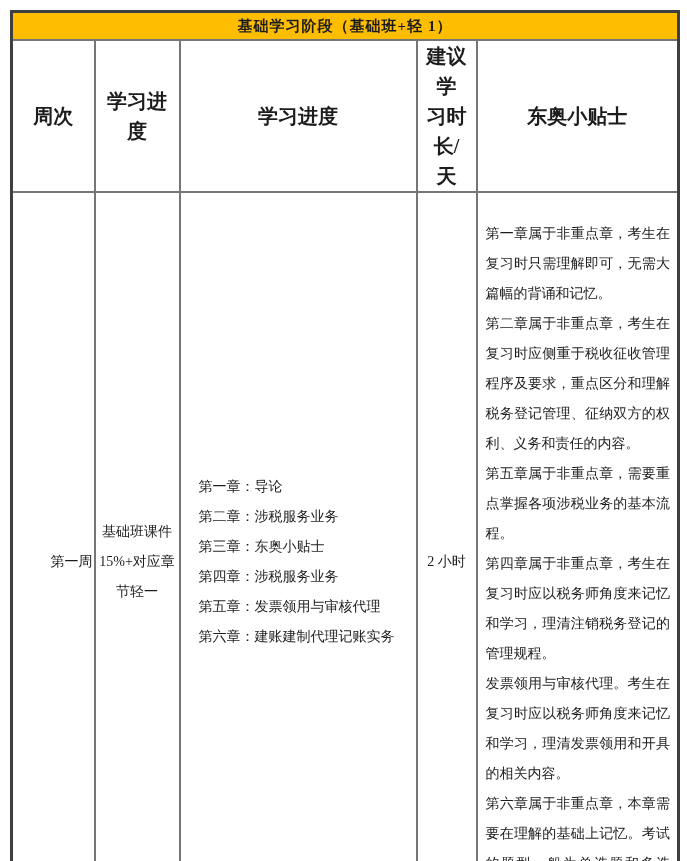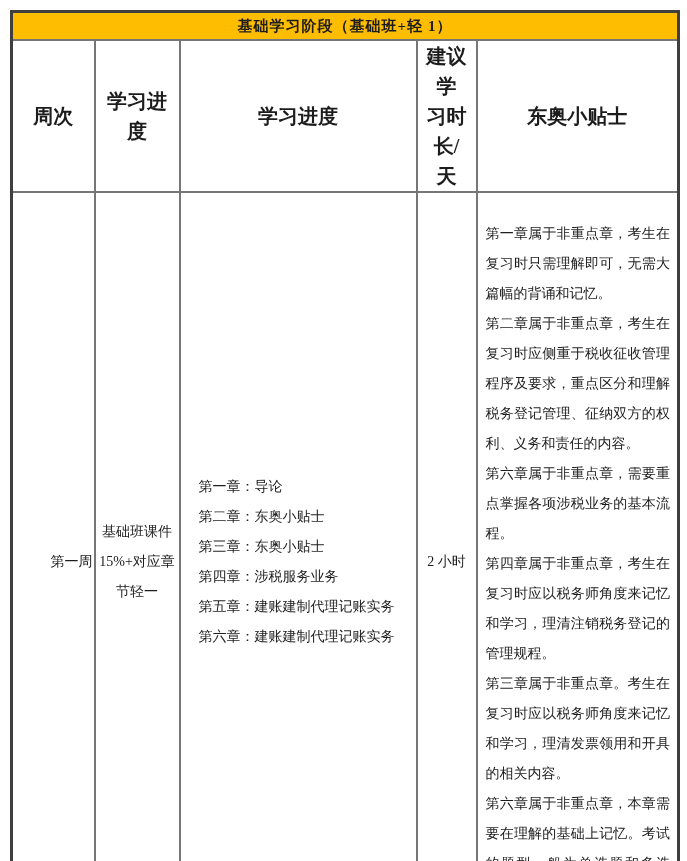--- a/index.html
+++ b/index.html
@@ -116,31 +116,31 @@
       </tr>
       <tr class="data-row">
         <td class="cell-week">第一周</td>
         <td class="cell-progress">
           <div>基础班课件</div>
           <div>15%+对应章</div>
           <div>节轻一</div>
         </td>
         <td class="cell-chapters">
           <div class="chapter-line">第一章：导论</div>
-          <div class="chapter-line">第二章：东奥小贴士</div>
+          <div class="chapter-line">第二章：涉税服务业务</div>
           <div class="chapter-line">第三章：东奥小贴士</div>
           <div class="chapter-line">第四章：涉税服务业务</div>
-          <div class="chapter-line">第五章：建账建制代理记账实务</div>
+          <div class="chapter-line">第五章：发票领用与审核代理</div>
           <div class="chapter-line">第六章：建账建制代理记账实务</div>
         </td>
         <td class="cell-hours">2 小时</td>
         <td class="cell-tips">
           <p>第一章属于非重点章，考生在复习时只需理解即可，无需大篇幅的背诵和记忆。</p>
           <p>第二章属于非重点章，考生在复习时应侧重于税收征收管理程序及要求，重点区分和理解税务登记管理、征纳双方的权利、义务和责任的内容。</p>
-          <p>第六章属于非重点章，需要重点掌握各项涉税业务的基本流程。</p>
+          <p>第五章属于非重点章，需要重点掌握各项涉税业务的基本流程。</p>
           <p>第四章属于非重点章，考生在复习时应以税务师角度来记忆和学习，理清注销税务登记的管理规程。</p>
-          <p>第三章属于非重点章。考生在复习时应以税务师角度来记忆和学习，理清发票领用和开具的相关内容。</p>
+          <p>发票领用与审核代理。考生在复习时应以税务师角度来记忆和学习，理清发票领用和开具的相关内容。</p>
           <p>第六章属于非重点章，本章需要在理解的基础上记忆。考试的题型一般为单选题和多选题。</p>
         </td>
       </tr>
     </tbody>
   </table>
 </div>
 
 </body></html>

